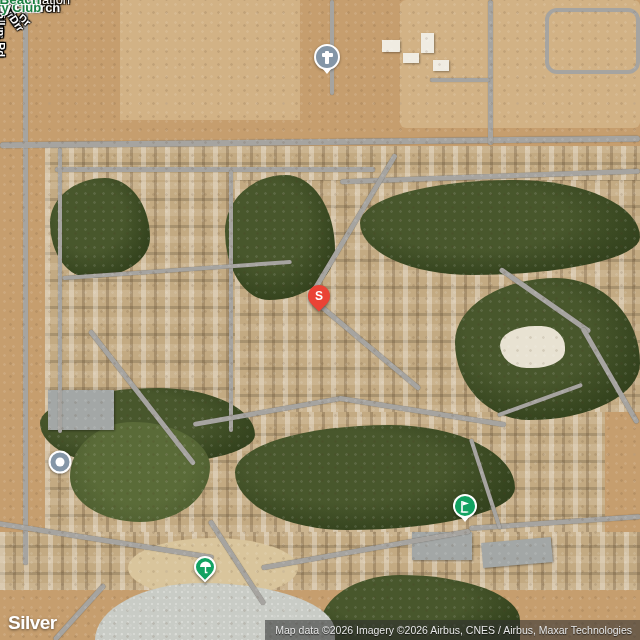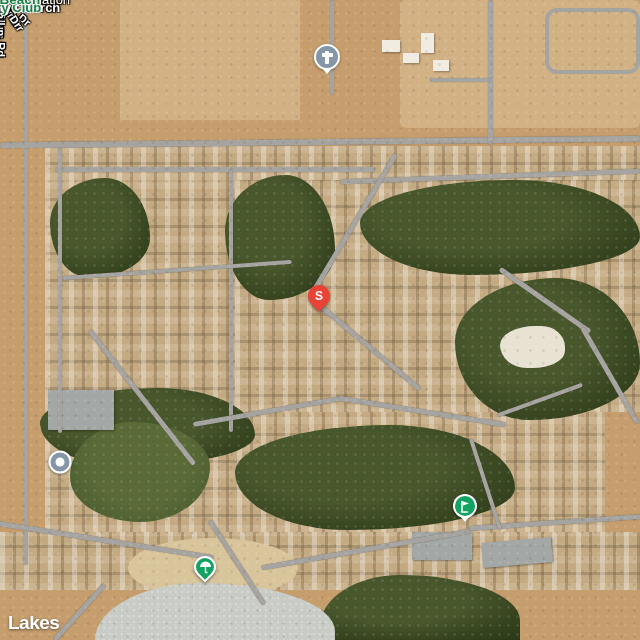--- a/index.html
+++ b/index.html
@@ -191,14 +191,15 @@
         <path d="M6.5 6 v5.5 h2" stroke="#fff" stroke-width="1.4" fill="none"></path>
       </svg>
     </span>
   </div>
   <div class="lbl poi-green" style="--x:152px;--y:572px;font-size:13.5px;">North Beach</div>
 
   <div class="pin red" style="left:308px;top:285px;">
     <span>S</span>
   </div>
 
-  <div class="google-logo">Lakes</div>
+  <div class="google-logo">Silver</div>
+  <div class="attribution">Map data ©2026 Imagery ©2026 Airbus, CNES / Airbus, Maxar Technologies</div>
 </div>
 
 </body></html>

